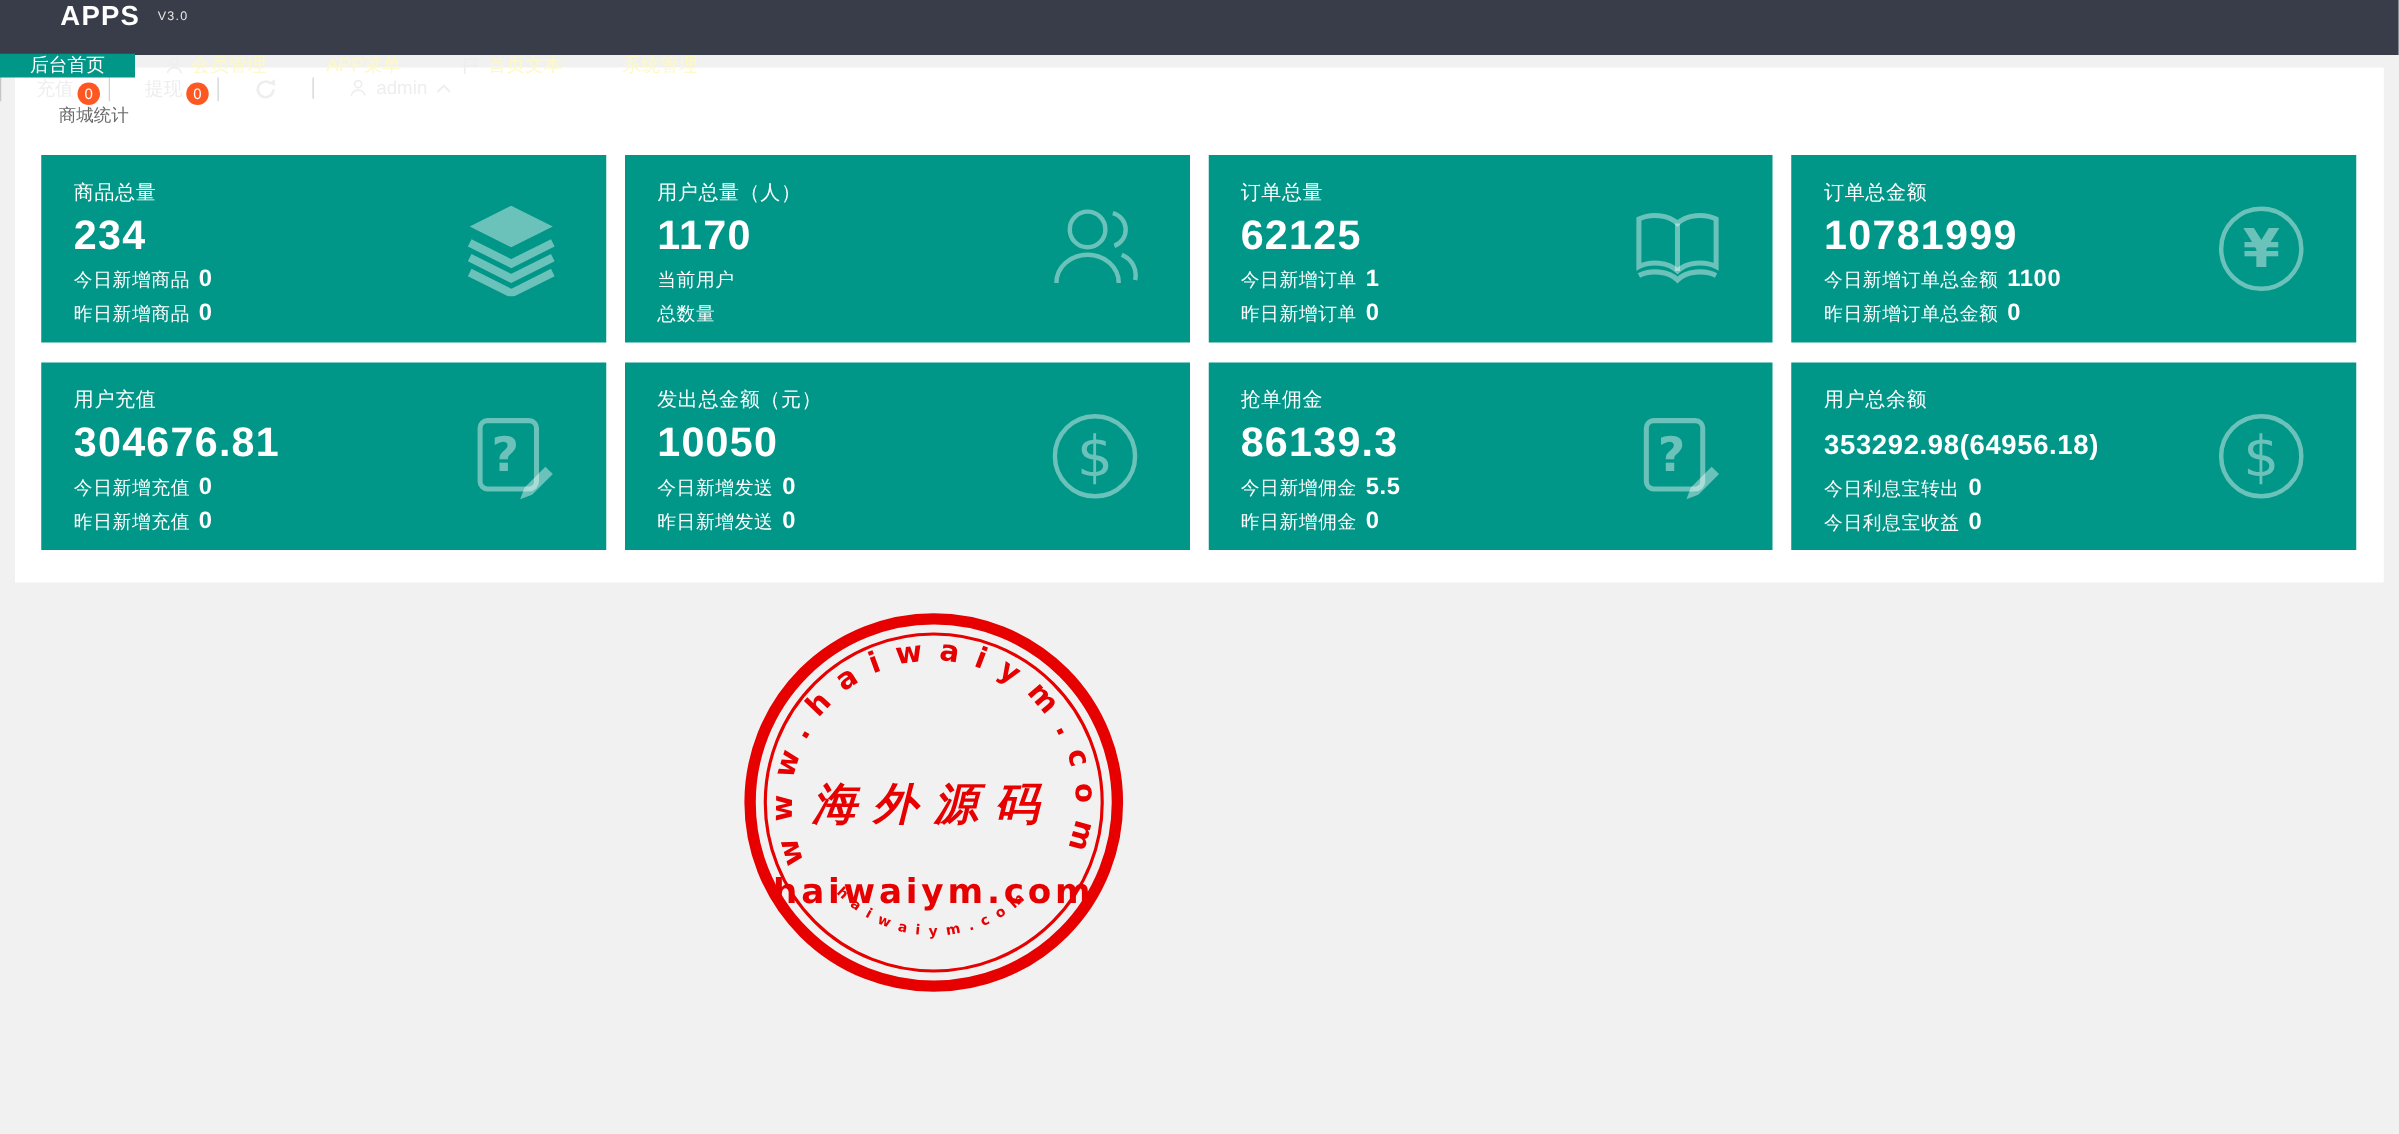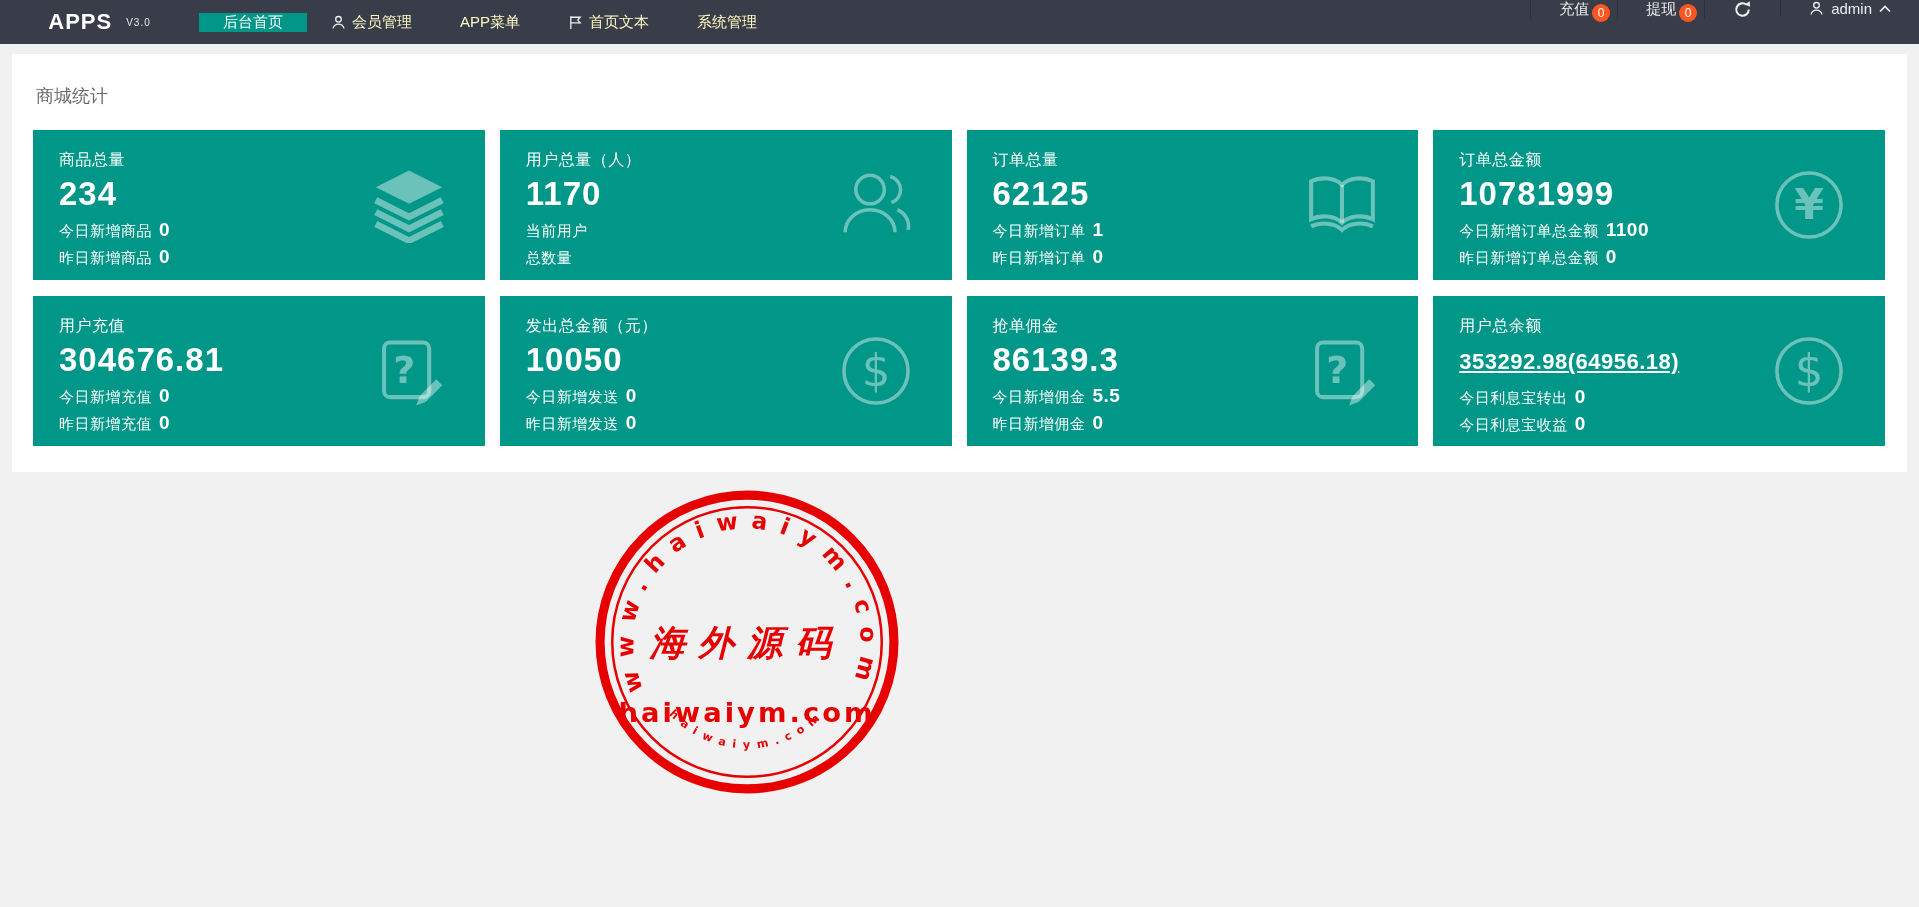--- a/index.html
+++ b/index.html
@@ -5,29 +5,29 @@
   * { margin:0; padding:0; box-sizing:border-box; }
   html,body { width:1919px; height:907px; overflow:hidden; }
   body {
     font-family:"Liberation Sans","DejaVu Sans",sans-serif;
     background:#f1f1f1;
     position:relative;
   }
   
   .navbar {
     height:44px; background:#393D49; display:flex; align-items:stretch;
-    color:#fff; position:relative; z-index:5;
+    color:#fff; position:relative; z-index:5;flex-direction:column;
   }
   .logo {
     width:199px; display:flex; align-items:center; justify-content:center;
     color:#fff; letter-spacing:1px;
   }
   .logo-main { font-size:22px; font-weight:bold; }
   .logo-ver { font-size:10px; vertical-align:super; margin-left:14px; color:#e8e8e8; }
-  .nav-menu { display:flex; align-items:center; }
+  .nav-menu { display:flex; align-items:center;margin-top:17px; }
   .nav-item {
     display:flex; align-items:center; gap:6px; padding:0 24px; font-size:15px;
     color:#fef9c3; cursor:pointer; white-space:nowrap;
   }
   .nav-item.active { background:#009688; color:#fff; }
   .nav-spacer { flex:1; }
   .nav-right { display:flex; align-items:flex-start; }
   .nav-action {
     position:relative; display:flex; align-items:center; padding:0 28px;
     font-size:15px; color:#eee; cursor:pointer; border-left:1px solid rgba(0,0,0,0.18);
@@ -36,31 +36,31 @@
     position:absolute; top:4px; right:7px; background:#FF5722; color:#fff;
     font-size:12px; line-height:18px; min-width:18px; height:18px; border-radius:9px;
     text-align:center; padding:0 4px;
   }
   .nav-user { display:flex; align-items:center; gap:7px; }
   .icon-svg { display:inline-flex; align-items:center; }
   
   .panel {
     margin:10px 12px 0 12px; background:#fff; padding:24px 22px 26px 21px;
   }
-  .section-title { font-size:18px; color:#6a6a6a; margin:6px 0 22px 3px; }
+  .section-title { font-size:14px; color:#6a6a6a; margin:6px 0 22px 14px; }
   .card-grid {
     display:grid; grid-template-columns:repeat(4,1fr); gap:16px 15px;
   }
   .card {
     background:#009688; color:#fff; height:150px; position:relative;
     padding:20px 26px; overflow:hidden;
   }
   .card-title { font-size:16px; letter-spacing:0.5px; }
   .card-value { font-size:33px; font-weight:bold; margin:4px 0 6px; letter-spacing:1px; }
-  .card-value.small { font-size:22px; margin:12px 0 11px; letter-spacing:0.5px;text-decoration:underline; }
+  .card-value.small { font-size:22px; margin:12px 0 11px; letter-spacing:0.5px; }
   .card-line { font-size:15px; margin-top:5px; letter-spacing:0.5px; }
   .line-val { font-size:19px; font-weight:bold; margin-left:7px; }
   .card-icon {
     position:absolute; right:38px; top:50%; transform:translateY(-50%);
     width:76px; height:76px; color:rgba(255,255,255,0.42);
   }
   .card-icon svg { width:100%; height:100%; }
   
   .stamp { position:absolute; left:595px; top:490px; width:304px; height:304px; z-index:3; }
 </style>

